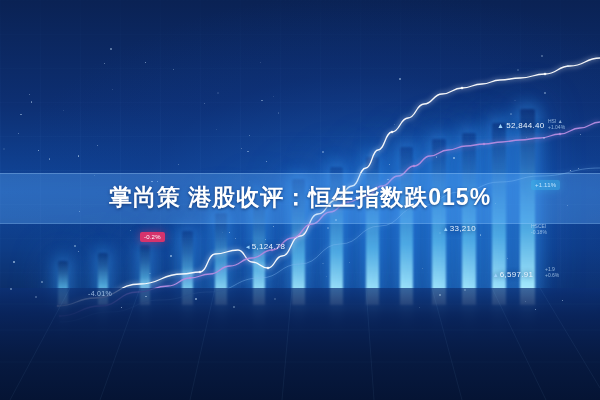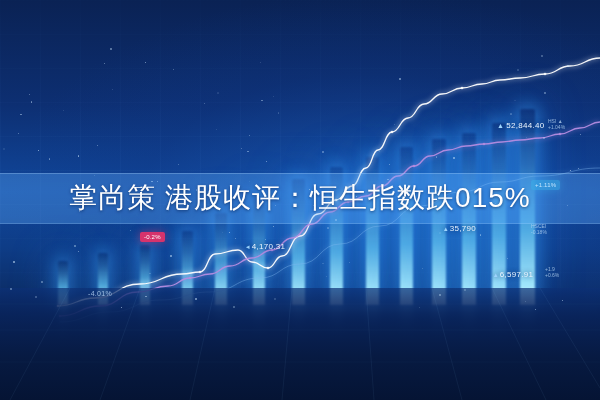--- a/index.html
+++ b/index.html
@@ -84,21 +84,21 @@
   .band{
     position:absolute;left:0;top:173px;width:600px;height:49px;
     background:rgba(120,185,245,0.30);
     border-top:1px solid rgba(180,220,255,0.30);
     border-bottom:1px solid rgba(180,220,255,0.22);
     backdrop-filter:saturate(1.1);
   }
   .band-title{
     position:absolute;left:0;top:173px;width:600px;height:49px;
     display:flex;align-items:center;justify-content:center;
-    color:#ffffff;font-size:28px;font-weight:normal;letter-spacing:1px;
+    color:#ffffff;font-size:23px;font-weight:bold;letter-spacing:1px;
     text-shadow:0 1px 3px rgba(6,30,80,0.65);
   }
 </style>
 </head>
 <body>
 
 <div id="stage">
 
   <div class="mesh"></div>
 
@@ -265,23 +265,23 @@
       <div class="dot" style="width: 1.25471px; height: 1.25471px; left: 525.925px; top: 136.762px; opacity: 0.19;"></div>
       <div class="dot" style="width: 1.95865px; height: 1.95865px; left: 566.859px; top: 65.4736px; opacity: 0.59;"></div>
       <div class="dot" style="width: 1.10615px; height: 1.10615px; left: 144.556px; top: 62.2906px; opacity: 0.64;"></div>
       <div class="dot" style="width: 0.893882px; height: 0.893882px; left: 534.482px; top: 224.968px; opacity: 0.54;"></div>
       <div class="dot" style="width: 0.698515px; height: 0.698515px; left: 274.648px; top: 204.573px; opacity: 0.36;"></div>
       <div class="dot" style="width: 1.72092px; height: 1.72092px; left: 510.126px; top: 113.489px; opacity: 0.26;"></div>
     </div>
 
   <div id="labels">
       <div class="lbl" style="left: 497px; top: 121px;"><span class="tick">▲</span><span>52,844.40</span></div>
-      <div class="lbl" style="left: 444px; top: 224px;"><span class="tick">▴</span><span>35,790</span></div>
+      <div class="lbl" style="left: 444px; top: 224px;"><span class="tick">▴</span><span>33,210</span></div>
       <div class="lbl" style="left: 494px; top: 270px;"><span class="tick">▴</span><span>6,597.91</span></div>
-      <div class="lbl" style="left: 246px; top: 242px;"><span class="tick">◂</span><span>4,170.31</span></div>
+      <div class="lbl" style="left: 246px; top: 242px;"><span class="tick">◂</span><span>5,124.78</span></div>
       <div class="sub" style="left: 548px; top: 118px;">
         <div>HSI  ▲</div>
         <div>+1.04%</div>
       </div>
       <div class="sub" style="left: 531px; top: 223px;">
         <div>HSCEI</div>
         <div>-0.18%</div>
       </div>
       <div class="sub" style="left: 545px; top: 266px;">
         <div>+1.9</div>

